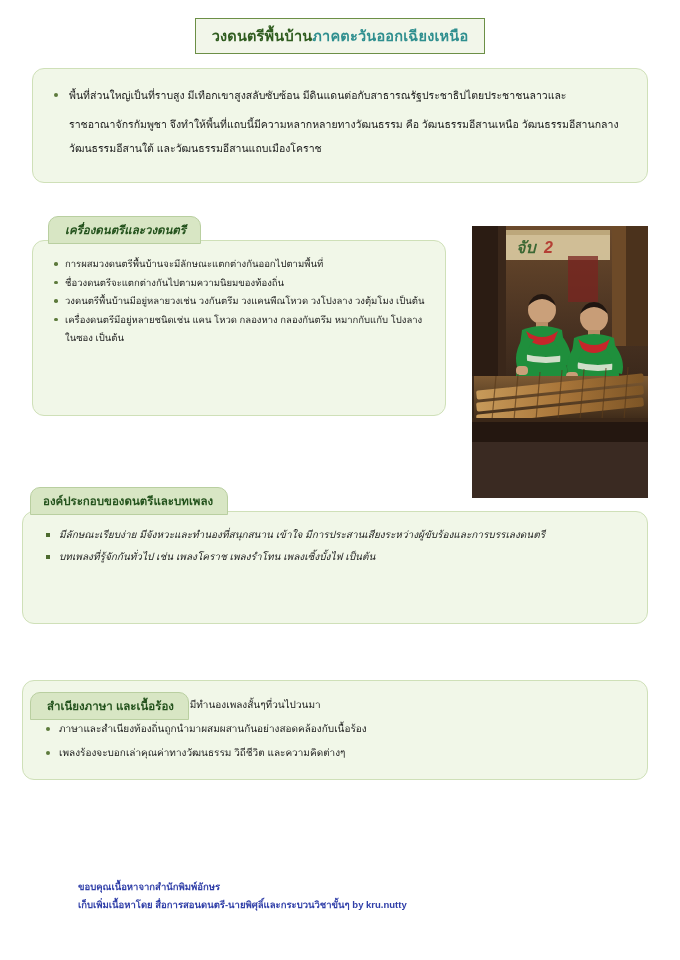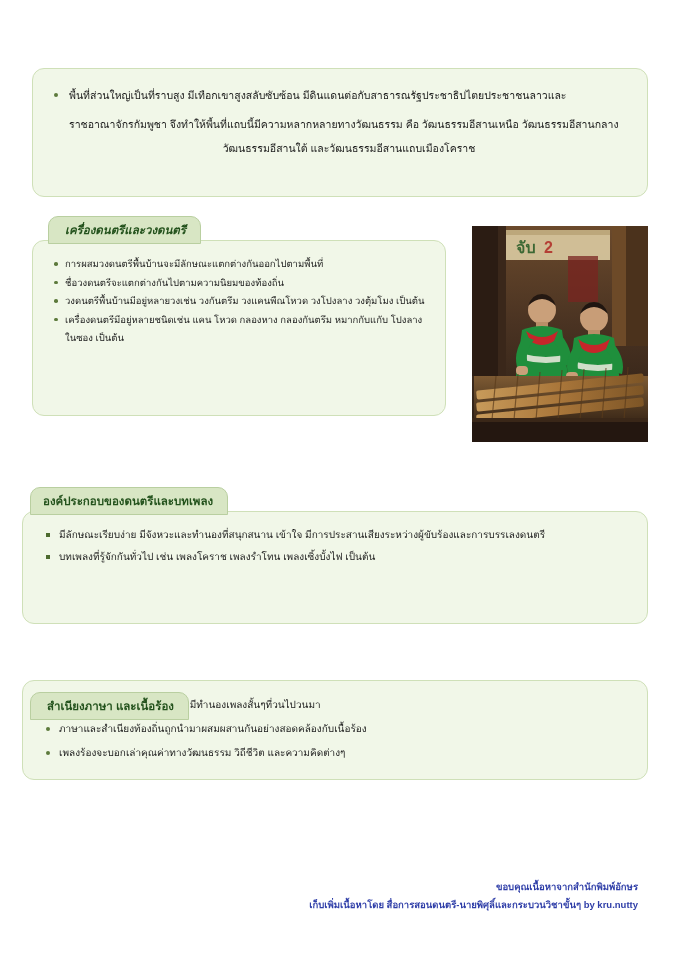--- a/index.html
+++ b/index.html
@@ -89,21 +89,21 @@
   }
   ul.bl.sq > li:before {
     border-radius: 0;
     width: 4px; height: 4px;
     background: #4d6b2f;
   }
 
   
   #block1 {
     left: 32px; top: 68px;
-    width: 616px; height: 129px;
+    width: 616px; height: 115px;
     padding: 14px 18px 10px 18px;
   }
   #block1 ul.bl > li {
     line-height: 2.35;
     font-size: 10.5px;
     padding-left: 18px;
   }
   #block1 ul.bl > li:before { top: 10px; }
 
   
@@ -130,33 +130,35 @@
   .cont-line {
     font-size: 9.5px;
     line-height: 1.85;
     padding-left: 14px;
   }
 
   
   #photo {
     position: absolute;
     left: 472px; top: 226px;
-    width: 176px; height: 216px;
+    width: 176px; height: 272px;
     overflow: hidden;
     background: #3a2a22;
     border: 0;
+    font-style: italic;
   }
   #photo svg { display: block; }
 
   
   #label3 { left: 30px; top: 487px; padding-left: 12px; }
   #block3 {
     left: 22px; top: 511px;
     width: 626px; height: 113px;
     padding: 13px 18px 10px 20px;
+    font-style: italic;
   }
   #block3 ul.bl > li {
     font-size: 10px;
     line-height: 1.9;
     margin-bottom: 3px;
     padding-left: 16px;
   }
   #block3 ul.bl > li:before { top: 8px; }
 
   
@@ -176,36 +178,40 @@
 
   
   #footer {
     position: absolute;
     left: 78px; top: 878px;
     width: 560px;
     color: #2f3ea8;
     font-size: 9.5px;
     font-weight: bold;
     line-height: 1.9;
-    text-align: right;
   }
   #footer .f2 { }
 </style>
 </head>
 <body>
 
 <div class="page">
 
+  <div class="title-wrap">
+    <div class="title-box">
+      <span class="t1">วงดนตรีพื้นบ้าน</span><span class="t2">ภาคตะวันออกเฉียงเหนือ</span>
+    </div>
+  </div>
 
   <div class="panel" id="block1">
     <ul class="bl">
       <li>พื้นที่ส่วนใหญ่เป็นที่ราบสูง มีเทือกเขาสูงสลับซับซ้อน มีดินแดนต่อกับสาธารณรัฐประชาธิปไตยประชาชนลาวและ</li>
     </ul>
     <div style="padding-left:18px; font-size:10.5px; line-height:2.35;">ราชอาณาจักรกัมพูชา จึงทำให้พื้นที่แถบนี้มีความหลากหลายทางวัฒนธรรม คือ วัฒนธรรมอีสานเหนือ วัฒนธรรมอีสานกลาง</div>
-    <div style="padding-left:18px; font-size:10.5px; line-height:2.35;text-align:center;">วัฒนธรรมอีสานใต้ และวัฒนธรรมอีสานแถบเมืองโคราช</div>
+    <div style="padding-left:18px; font-size:10.5px; line-height:2.35;">วัฒนธรรมอีสานใต้ และวัฒนธรรมอีสานแถบเมืองโคราช</div>
   </div>
 
   <div class="sec-label" id="label2">เครื่องดนตรีและวงดนตรี</div>
   <div class="panel" id="block2">
     <ul class="bl">
       <li>การผสมวงดนตรีพื้นบ้านจะมีลักษณะแตกต่างกันออกไปตามพื้นที่</li>
       <li>ชื่อวงดนตรีจะแตกต่างกันไปตามความนิยมของท้องถิ่น</li>
       <li>วงดนตรีพื้นบ้านมีอยู่หลายวงเช่น วงกันตรึม วงแคนพืณโหวด วงโปงลาง วงตุ้มโมง เป็นต้น</li>
       <li>เครื่องดนตรีมีอยู่หลายชนิดเช่น แคน โหวด กลองหาง กลองกันตรึม หมากกับแกับ โปงลาง</li>
     </ul>

